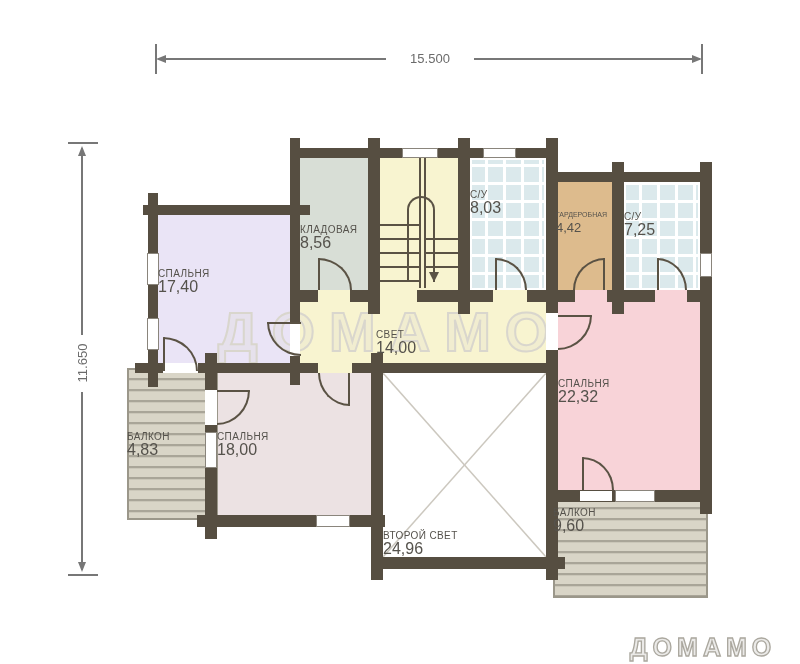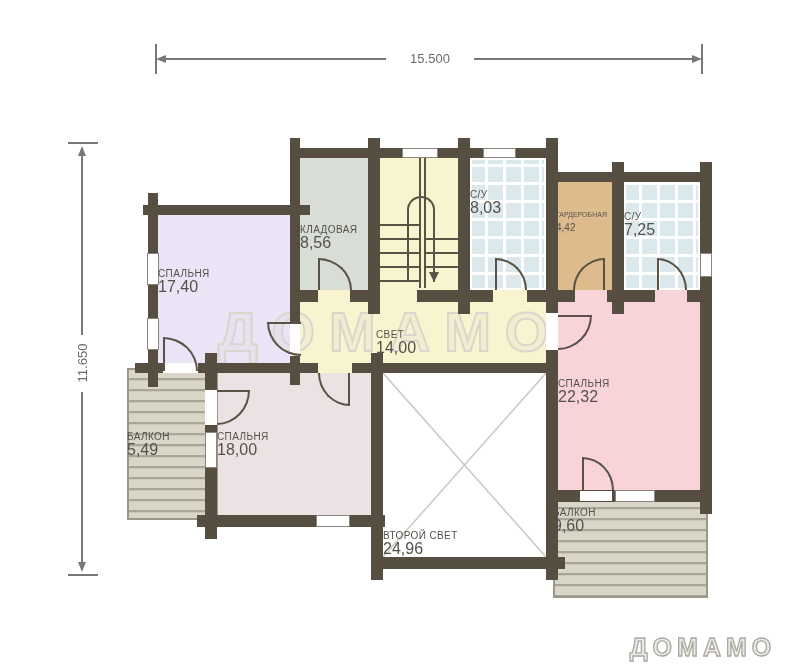--- a/index.html
+++ b/index.html
@@ -20,21 +20,21 @@
   .win{position:absolute;background:#ffffff;border:1px solid #8a857c;z-index:5;}
   .door{position:absolute;border:0 solid #5a5244;background:transparent;z-index:6;}
   .sline{position:absolute;background:#5a5244;z-index:4;}
   .rail{position:absolute;border:2px solid #5a5244;border-bottom:none;
         border-radius:14px 14px 0 0;z-index:4;}
   .tri{position:absolute;width:0;height:0;z-index:6;}
   .rlabel{position:absolute;z-index:7;text-align:left;color:#55524c;line-height:12px;}
   .rlabel .nm{font-size:10px;letter-spacing:.4px;}
   .rlabel .ar{font-size:16px;margin-top:1px;}
   .rlabel.small .nm{font-size:7px;letter-spacing:0;}
-  .rlabel.small .ar{font-size:10px;}
+  .rlabel.small .ar{font-size:13px;}
   .dim{position:absolute;z-index:8;color:#6b6b6b;font-size:13px;}
   .dline{position:absolute;background:#777;z-index:8;}
   .watermark{position:absolute;left:390px;top:331px;transform:translate(-50%,-50%);
     z-index:2;font-size:56px;font-weight:bold;letter-spacing:14px;white-space:nowrap;
     color:rgba(219,216,207,0.25);-webkit-text-stroke:2px #d9d6cd;}
   .logo{position:absolute;left:628px;top:633px;width:150px;text-align:center;z-index:8;
     font-size:25px;font-weight:bold;letter-spacing:5px;white-space:nowrap;
     color:rgba(176,173,164,0.25);-webkit-text-stroke:1.3px #aaa79e;}
 </style>
 </head>
@@ -92,21 +92,21 @@
   <div class="rlabel" style="left:558px;top:378px;width:142px">
     <div class="nm">СПАЛЬНЯ</div>
     <div class="ar">22,32</div>
   </div>
   <div class="rlabel" style="left:217px;top:431px;width:154px">
     <div class="nm">СПАЛЬНЯ</div>
     <div class="ar">18,00</div>
   </div>
   <div class="rlabel" style="left:127px;top:431px;width:91px">
     <div class="nm">БАЛКОН</div>
-    <div class="ar">5,49</div>
+    <div class="ar">4,83</div>
   </div>
   <div class="rlabel" style="left:383px;top:530px;width:163px">
     <div class="nm">ВТОРОЙ СВЕТ</div>
     <div class="ar">24,96</div>
   </div>
   <div class="rlabel" style="left:553px;top:507px;width:155px">
     <div class="nm">БАЛКОН</div>
     <div class="ar">9,60</div>
   </div>
 

